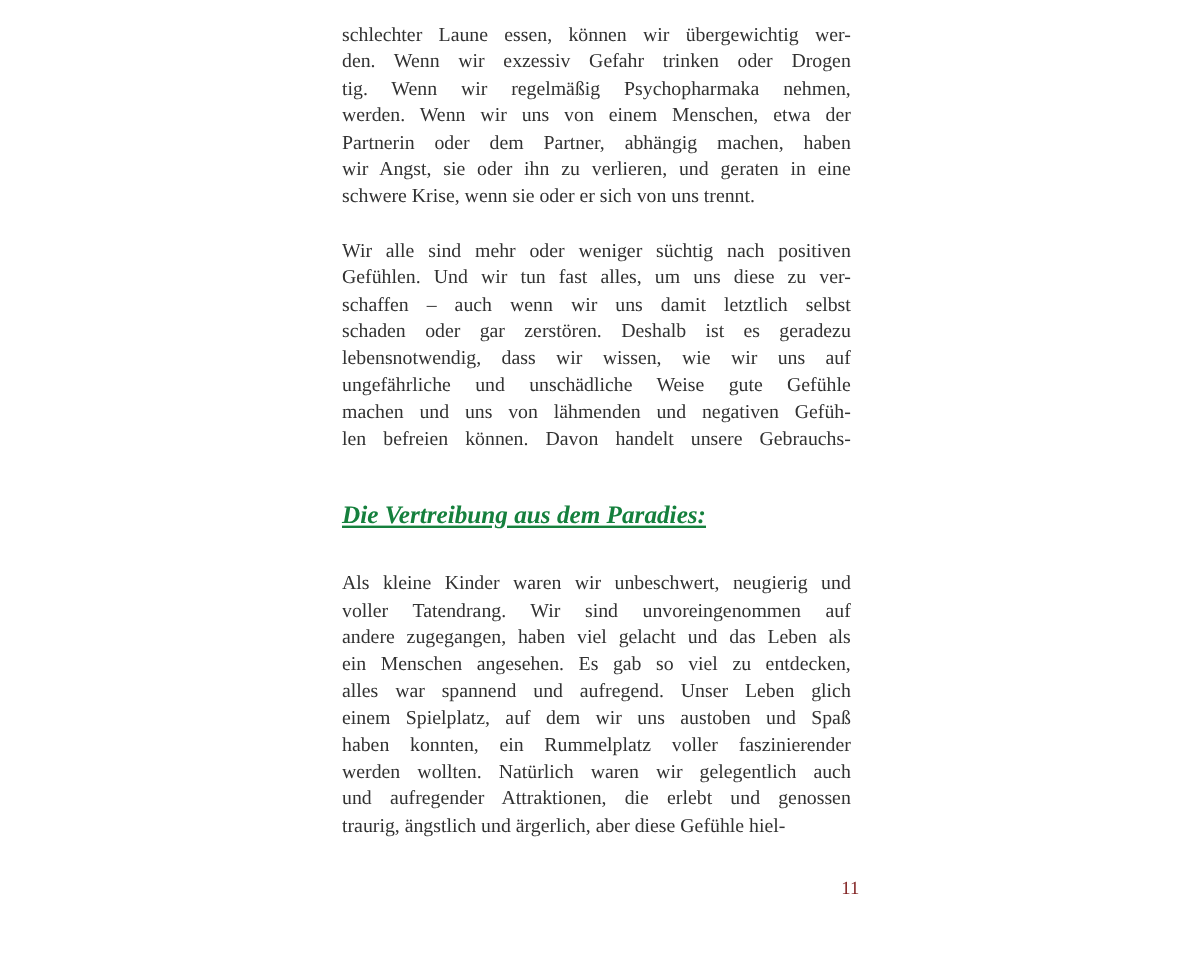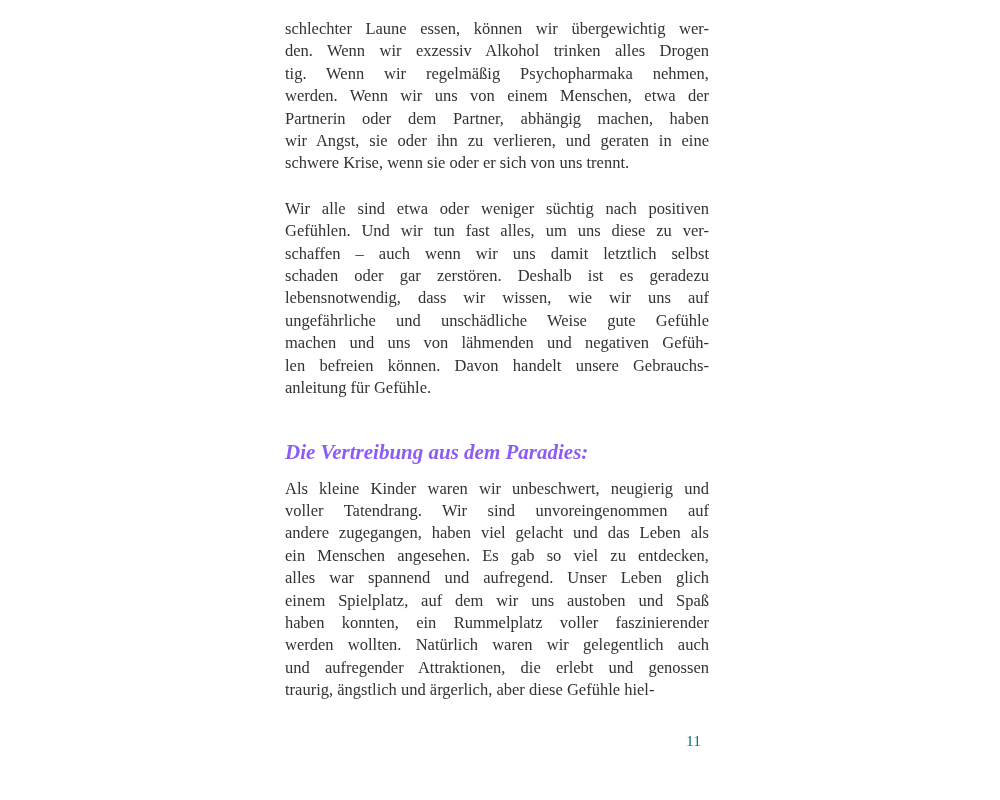--- a/index.html
+++ b/index.html
@@ -35,72 +35,72 @@
   }
   .para.body + .para.body {
     margin-top: 23px;
   }
   .para.heading {
     margin-top: 38px;
     font-size: 21px;
     line-height: 28px;
     font-style: italic;
     font-weight: 600;
-    color: #8b5cf6;
+    color: #15803d;
+    text-decoration: underline;
   }
   .para.heading + .para.body {
-    margin-top: 12px;
+    margin-top: 32px;
   }
   .line {
     text-align: justify;
     text-align-last: justify;
     white-space: normal;
   }
   .line.last {
     text-align-last: left;
   }
   .heading .line,
   .heading .line.last {
     text-align: left;
     text-align-last: left;
   }
   .page-number {
     position: absolute;
     left: 686px;
     top: 732px;
     width: 30px;
     font-size: 15.5px;
-    color: #0f766e;
-    text-align: left;
+    color: #7f1d1d;
+    text-align: right;
   }
 </style>
 </head>
 <body>
 
 <div class="page">
   <div class="text-column">
       <div class="para body">
         <div class="line">schlechter Laune essen, können wir übergewichtig wer-</div>
-        <div class="line">den. Wenn wir exzessiv Alkohol trinken alles Drogen</div>
+        <div class="line">den. Wenn wir exzessiv Gefahr trinken oder Drogen</div>
         <div class="line">tig. Wenn wir regelmäßig Psychopharmaka nehmen,</div>
         <div class="line">werden. Wenn wir uns von einem Menschen, etwa der</div>
         <div class="line">Partnerin oder dem Partner, abhängig machen, haben</div>
         <div class="line">wir Angst, sie oder ihn zu verlieren, und geraten in eine</div>
         <div class="line last">schwere Krise, wenn sie oder er sich von uns trennt.</div>
       </div>
       <div class="para body">
-        <div class="line">Wir alle sind etwa oder weniger süchtig nach positiven</div>
+        <div class="line">Wir alle sind mehr oder weniger süchtig nach positiven</div>
         <div class="line">Gefühlen. Und wir tun fast alles, um uns diese zu ver-</div>
         <div class="line">schaffen – auch wenn wir uns damit letztlich selbst</div>
         <div class="line">schaden oder gar zerstören. Deshalb ist es geradezu</div>
         <div class="line">lebensnotwendig, dass wir wissen, wie wir uns auf</div>
         <div class="line">ungefährliche und unschädliche Weise gute Gefühle</div>
         <div class="line">machen und uns von lähmenden und negativen Gefüh-</div>
         <div class="line">len befreien können. Davon handelt unsere Gebrauchs-</div>
-        <div class="line last">anleitung für Gefühle.</div>
       </div>
       <div class="para heading">
         <div class="line">Die Vertreibung aus dem Paradies:</div>
       </div>
       <div class="para body">
         <div class="line">Als kleine Kinder waren wir unbeschwert, neugierig und</div>
         <div class="line">voller Tatendrang. Wir sind unvoreingenommen auf</div>
         <div class="line">andere zugegangen, haben viel gelacht und das Leben als</div>
         <div class="line">ein Menschen angesehen. Es gab so viel zu entdecken,</div>
         <div class="line">alles war spannend und aufregend. Unser Leben glich</div>

